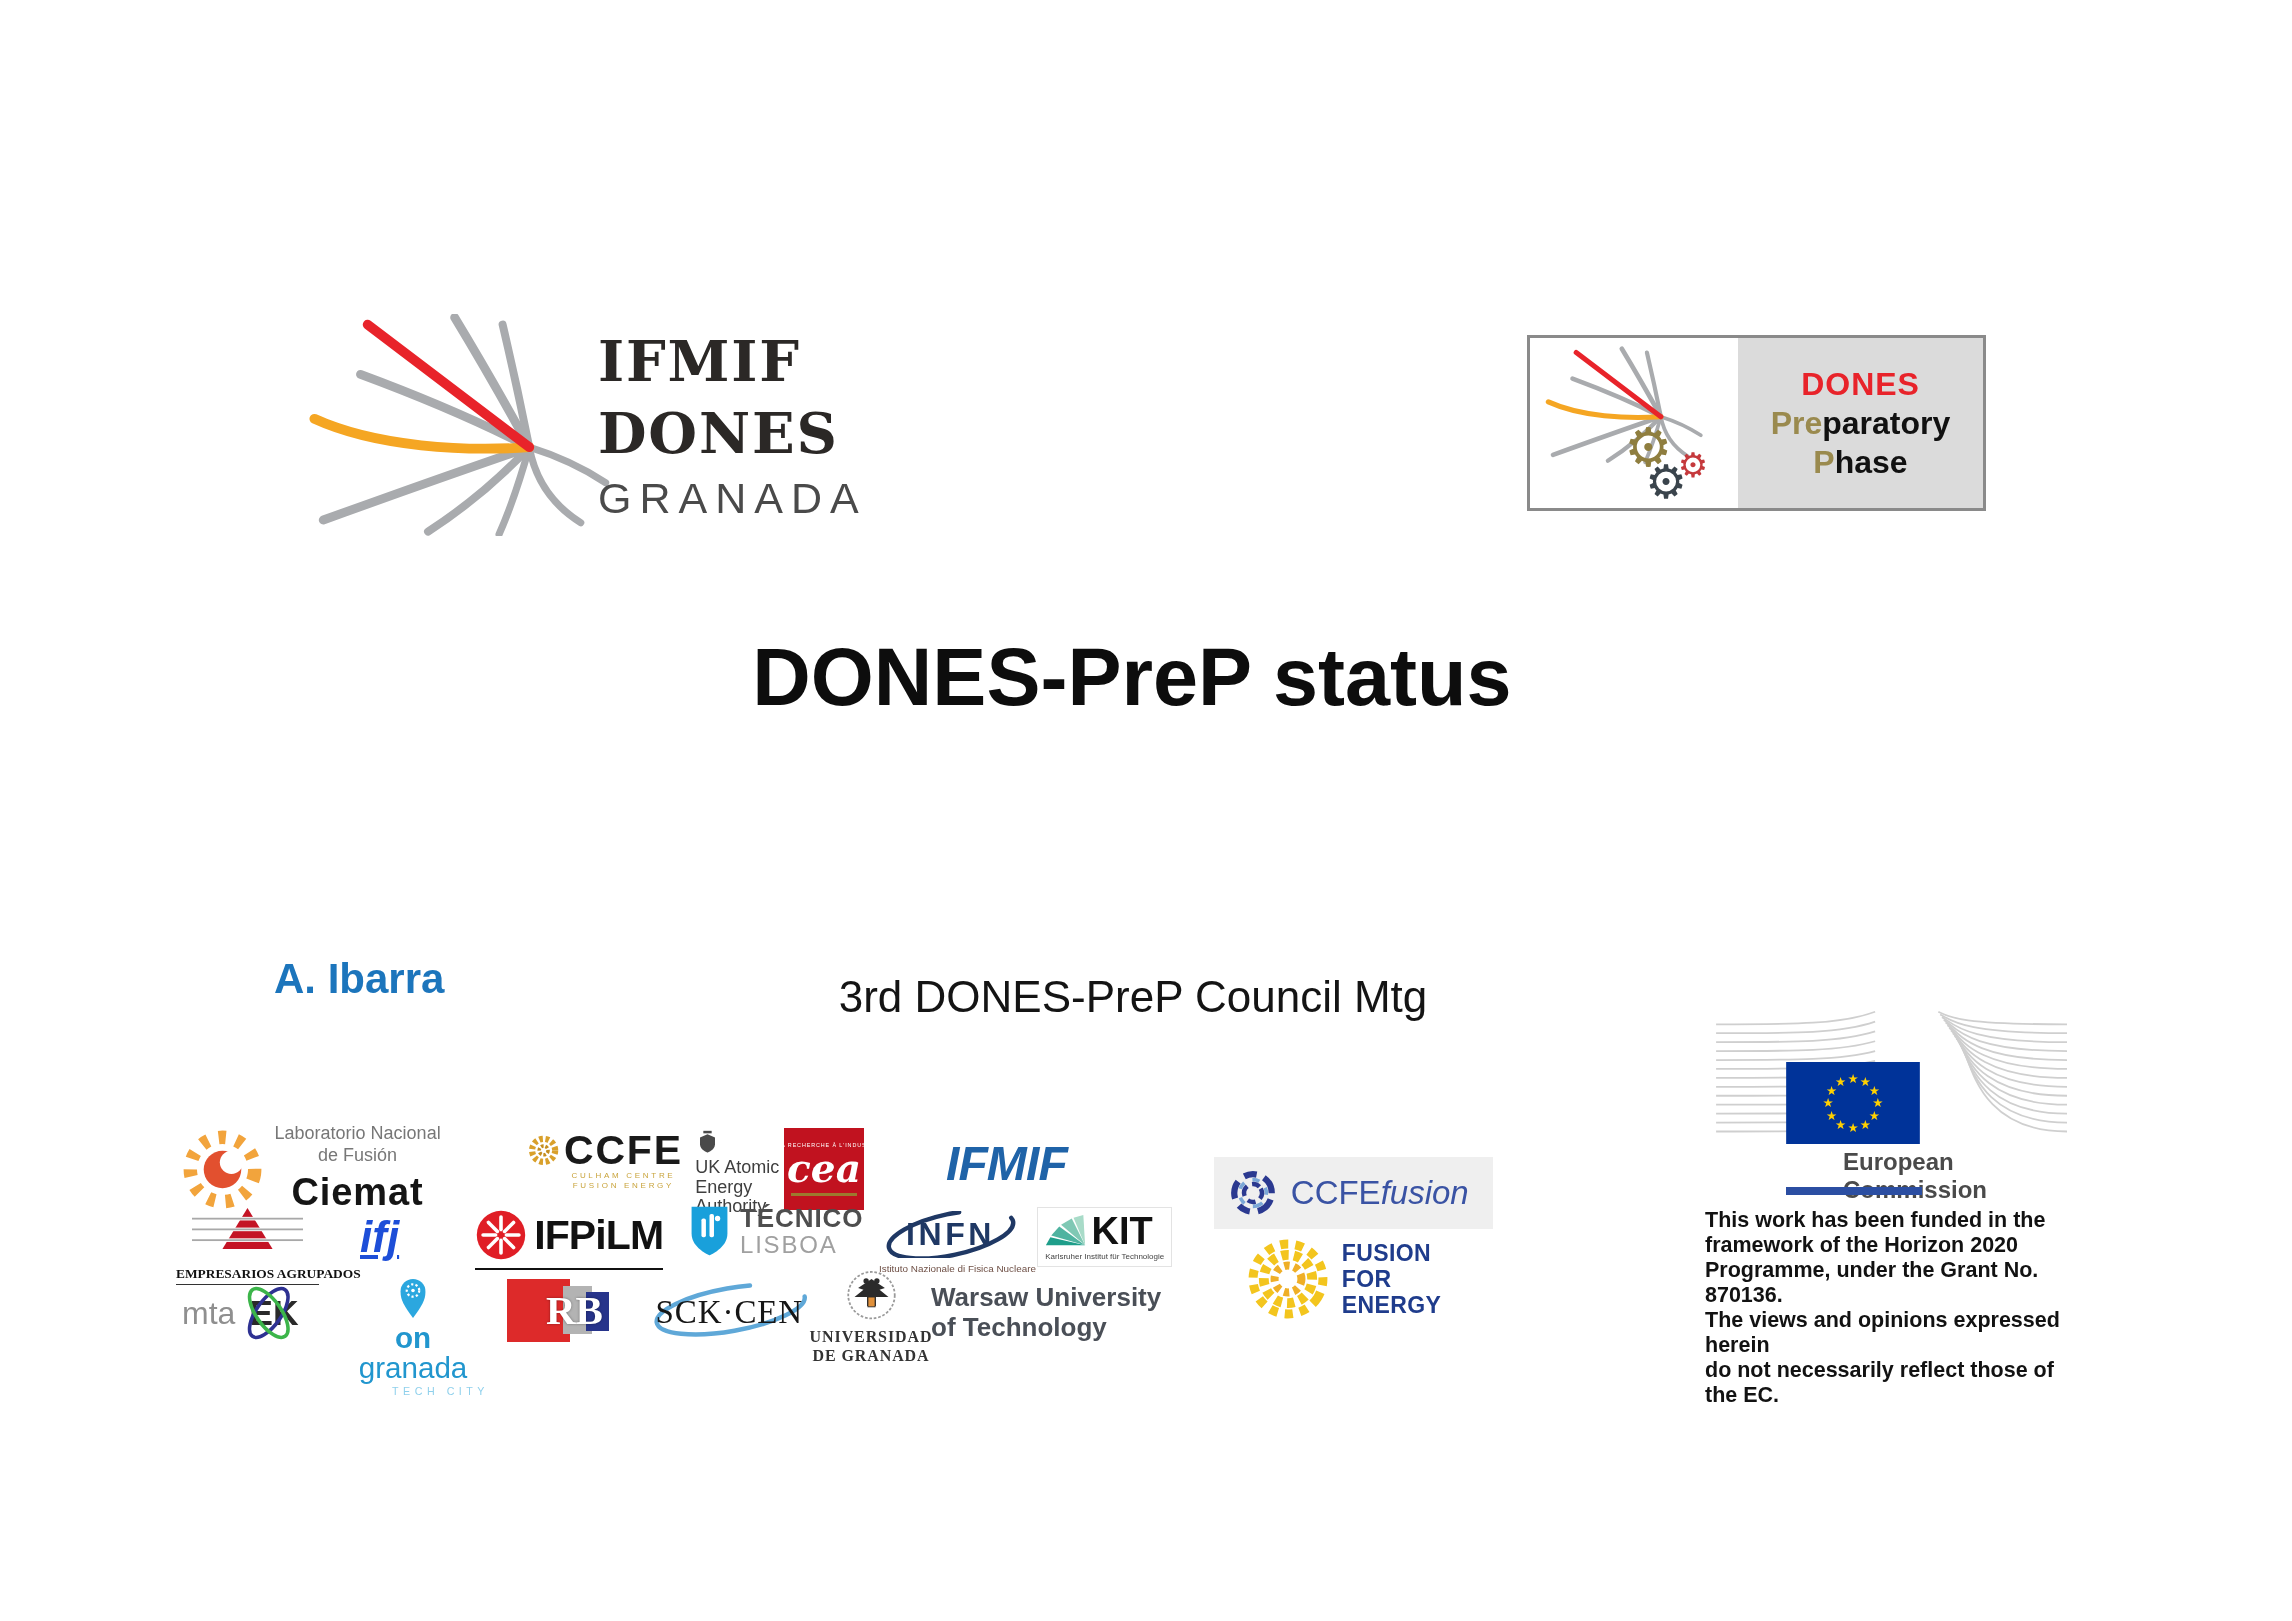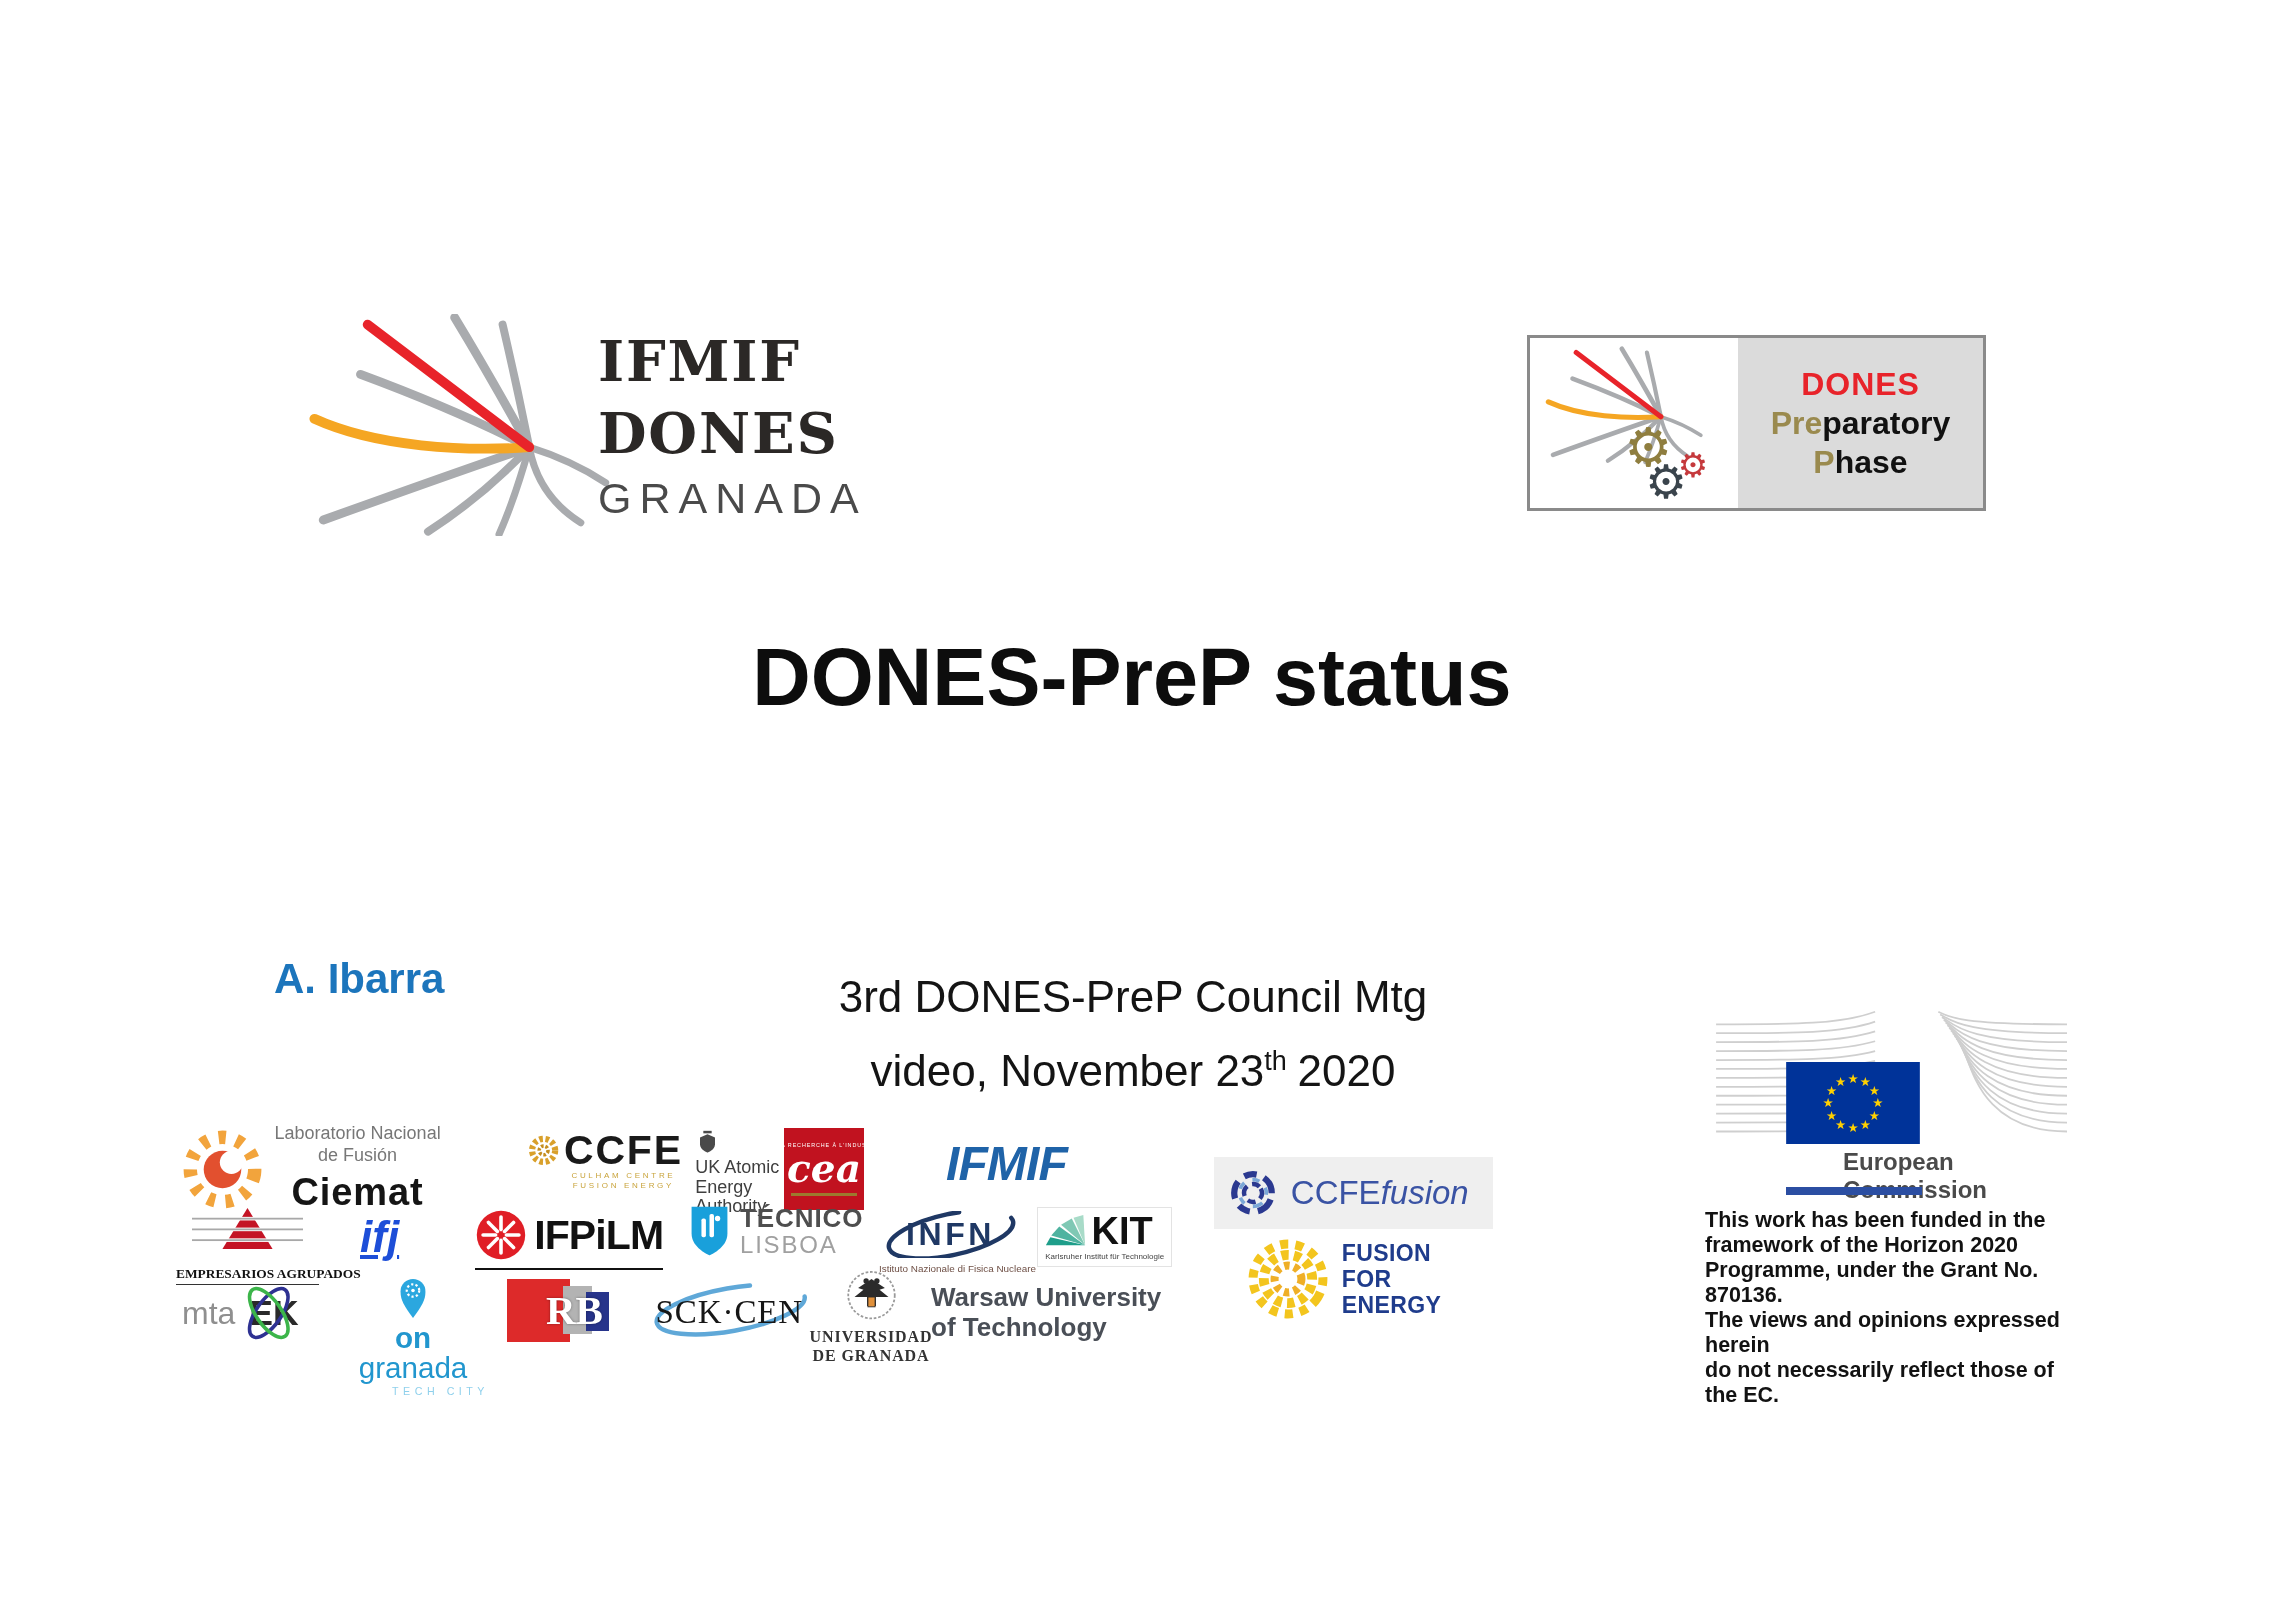--- a/index.html
+++ b/index.html
@@ -171,21 +171,20 @@
       <div class="badge-dones">DONES</div>
       <div><span class="olive">Pre</span><span class="blk">paratory</span></div>
       <div><span class="olive">P</span><span class="blk">hase</span></div>
     </div>
   </div>
 
   <div class="abs" id="title">DONES-PreP status</div>
   <div class="abs" id="author">A. Ibarra</div>
   <div class="abs" id="meeting">
     <div>3rd DONES-PreP Council Mtg</div>
-    <div><span>video, November 23</span><sup>th</sup><span class="suffix">2020</span></div>
   </div>
 
   <div class="logo" id="ciemat">
     <svg width="93" height="93" viewBox="0 0 104 104">
       <circle cx="52" cy="52" r="36" fill="none" stroke="#F2A43C" stroke-width="15" stroke-dasharray="8 12" transform="rotate(8 52 52)"></circle>
       <circle cx="52" cy="52" r="21" fill="#E2502F"></circle>
       <circle cx="62" cy="44" r="13" fill="#ffffff"></circle>
     </svg>
     <div class="ciemat-txt">
       <div class="ciemat-lab">Laboratorio Nacional</div>

